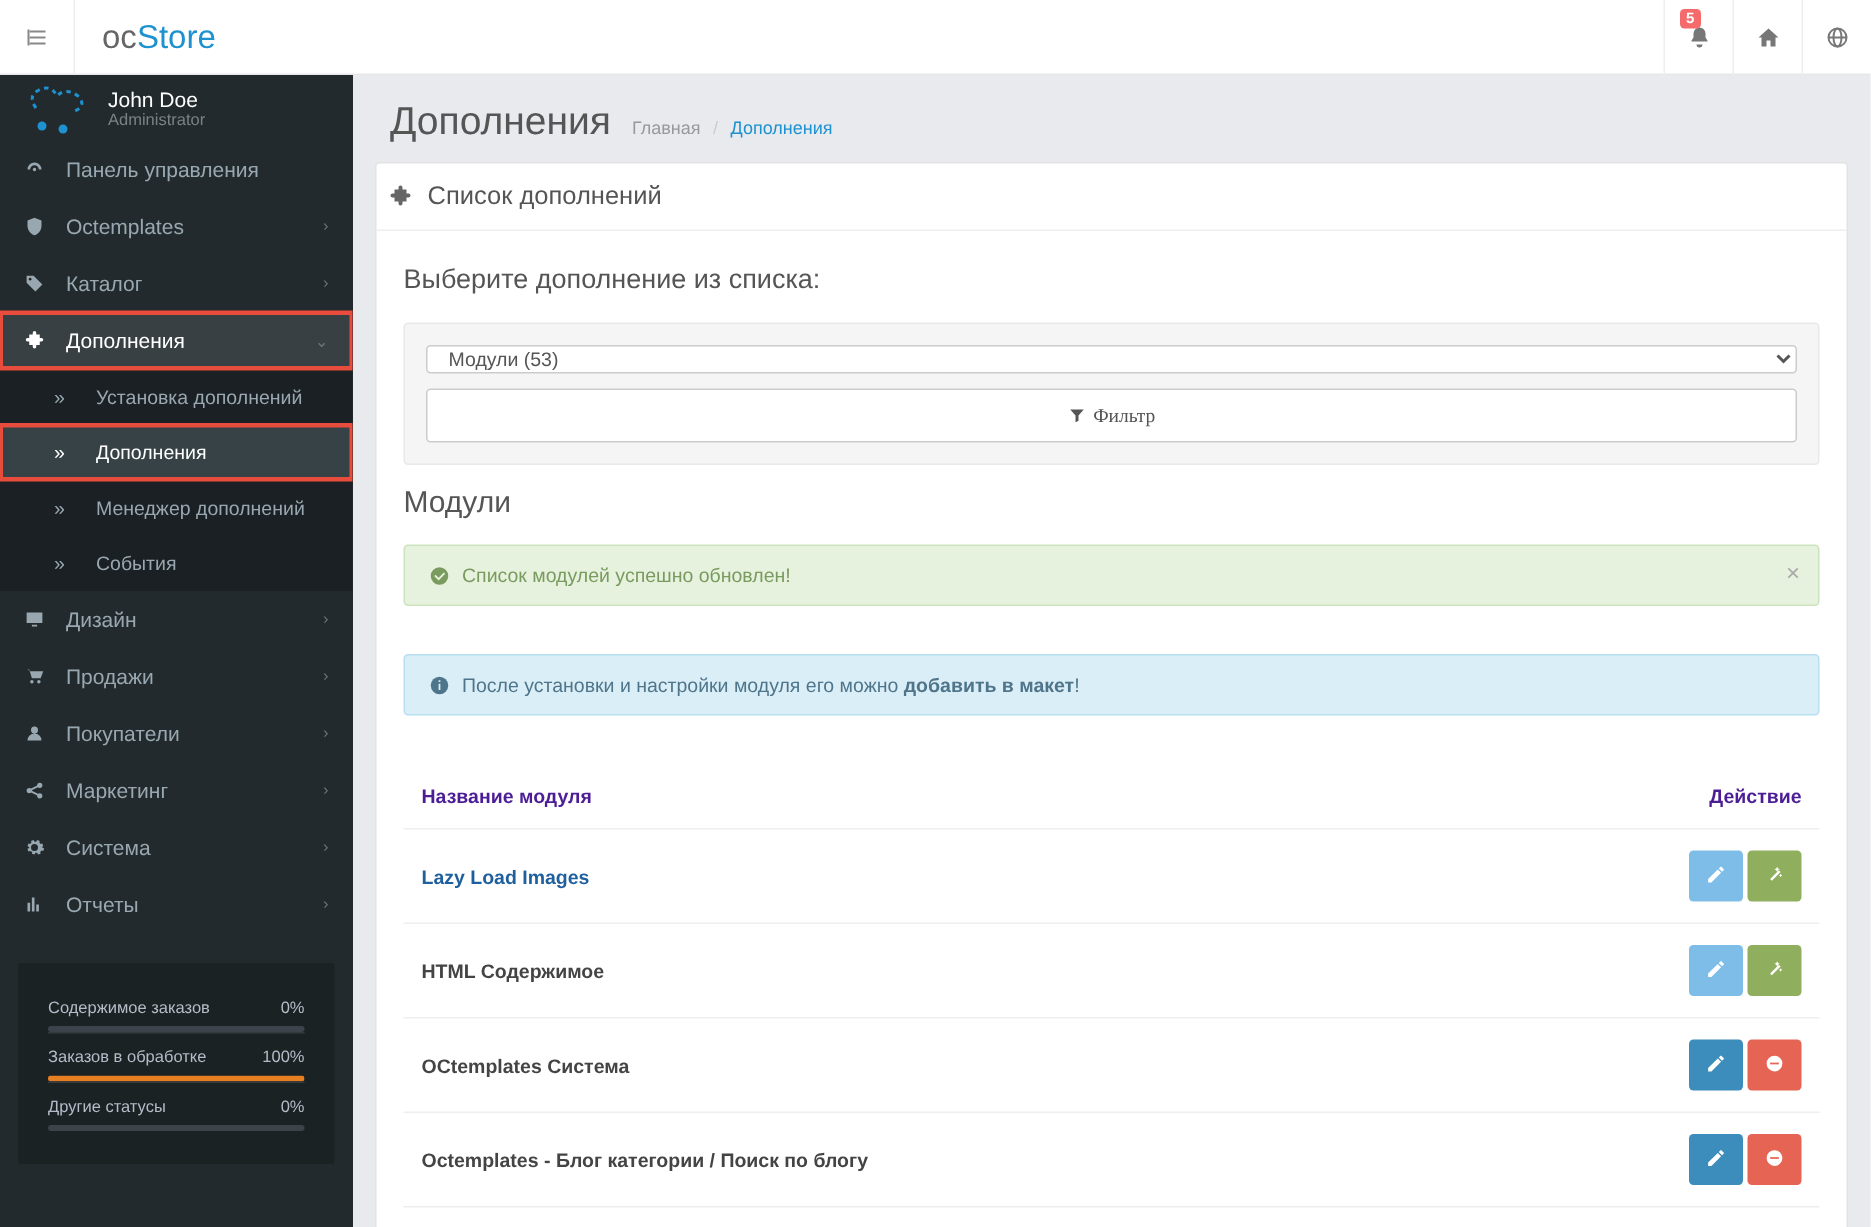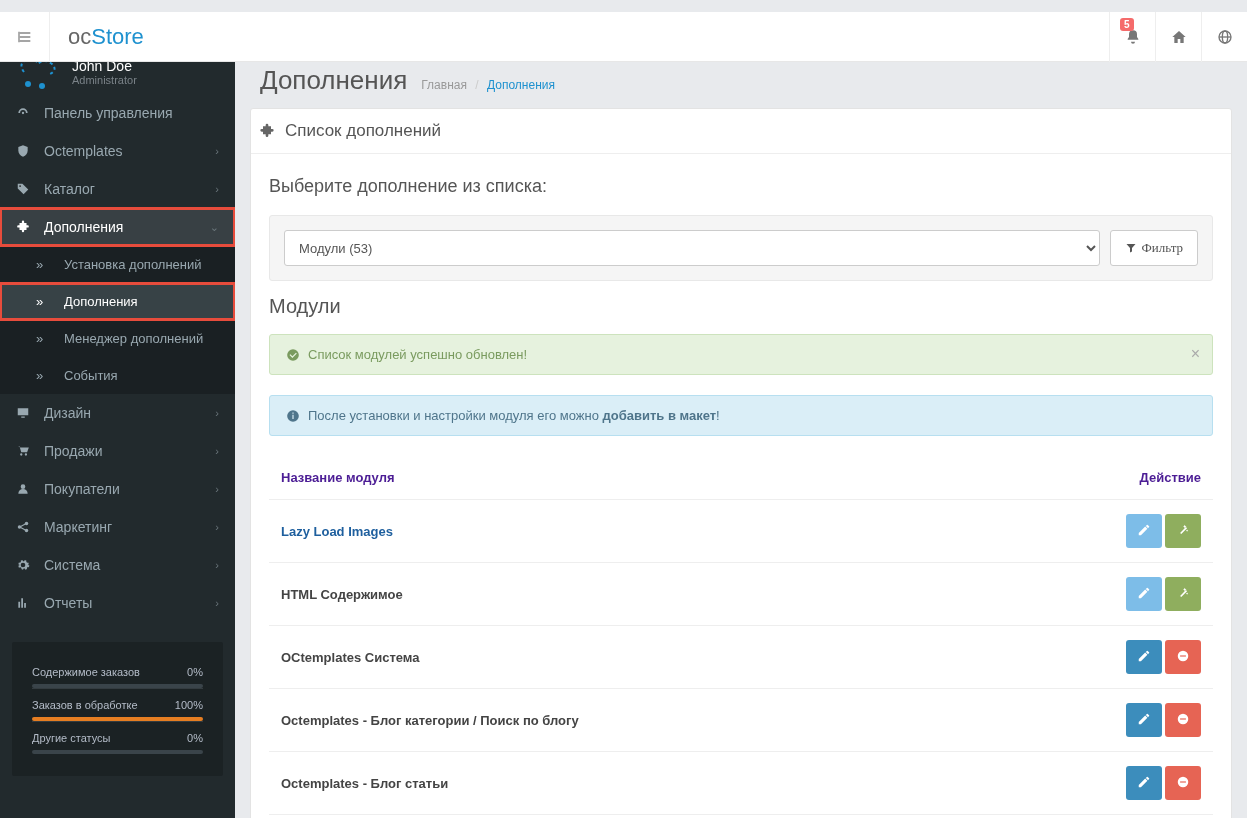--- a/index.html
+++ b/index.html
@@ -1,17 +1,17 @@
 <!DOCTYPE html>
 <html><head>
 <meta charset="utf-8">
 <style>
 * { box-sizing: border-box; margin: 0; padding: 0; }
 body { font-family: -apple-system, BlinkMacSystemFont, "Segoe UI", Helvetica, Arial, sans-serif; font-size: 13px; background: #e8eaed; color: #444; }
-.header { height: 50px; background: #fff; border-bottom: 1px solid #e7e7e7; display: flex; align-items: center; position: fixed; top: 12px; left: 0; right: 0; z-index: 100; }
+.header { height: 50px; background: #fff; border-bottom: 1px solid #e7e7e7; display: flex; align-items: center; position: fixed; top: 0; left: 0; right: 0; z-index: 100; }
 .header-toggle { width: 50px; height: 50px; display: flex; align-items: center; justify-content: center; border-right: 1px solid #eee; cursor: pointer; color: #888; }
 .header-logo { padding: 0 18px; font-size: 22px; font-weight: 300; color: #666; }
 .header-logo .store-word { color: #1e91cf; font-weight: 400; }
 .header-right { margin-left: auto; display: flex; align-items: stretch; height: 50px; }
 .header-btn { width: 46px; display: flex; align-items: center; justify-content: center; border-left: 1px solid #eee; color: #777; cursor: pointer; position: relative; }
 .header-btn.notif .badge { position: absolute; top: 6px; left: 10px; background: #f56b6b; color: #fff; font-size: 10px; padding: 1px 4px; border-radius: 3px; font-weight: bold; }
 .header-btn.logout { width: auto; padding: 0 16px; gap: 6px; }
 
 .sidebar { position: fixed; top: 50px; left: 0; width: 235px; bottom: 0; background: #222a2d; color: #b4bcc8; overflow-y: auto; }
 .sidebar-profile { padding: 4px 16px; display: flex; align-items: center; gap: 12px; }
@@ -40,27 +40,27 @@
 .breadcrumb { font-size: 12px; color: #999; }
 .breadcrumb a { color: #1e91cf; text-decoration: none; }
 .breadcrumb .sep { color: #ccc; margin: 0 5px; }
 
 .panel { background: #fff; border: 1px solid #e3e3e3; border-radius: 3px; margin: 0 15px 18px; }
 .panel-heading { padding: 12px 8px; border-bottom: 1px solid #eee; color: #555; font-size: 17px; display: flex; align-items: center; gap: 10px; }
 .panel-body { padding: 16px 18px; }
 .subheading { font-size: 18px; color: #555; margin: 6px 0 18px; font-weight: 400; }
 
 .well { background: #f5f5f5; border: 1px solid #e8e8e8; border-radius: 3px; padding: 14px; margin-bottom: 14px; }
-.select-row { display: flex; gap: 10px; }
+.select-row { display: flex; gap: 10px; flex-direction: column; }
 .form-select { flex: 1; height: 36px; border: 1px solid #ccc; border-radius: 3px; padding: 0 10px; font-size: 13px; background: #fff; color: #555; }
 .btn { display: inline-flex; align-items: center; justify-content: center; height: 36px; padding: 0 14px; border: 1px solid #ccc; background: #fff; border-radius: 3px; cursor: pointer; font-size: 13px; color: #555; gap: 5px; font-family: Liberation Serif, serif; }
 
 .section-title { font-size: 20px; color: #555; margin: 12px 0 16px; font-weight: 400; }
 
-.alert { padding: 12px 16px; border-radius: 3px; border: 1px solid transparent; margin-bottom: 20px; font-size: 13px; display: flex; align-items: center; gap: 8px; position: relative; }
+.alert { padding: 12px 16px; border-radius: 3px; border: 1px solid transparent; margin-bottom: 32px; font-size: 13px; display: flex; align-items: center; gap: 8px; position: relative; }
 .alert-success { background: #e6f2de; border-color: #cde3bd; color: #7a9b5f; }
 .alert-info { background: #daeef7; border-color: #b7dff0; color: #4f758b; }
 .alert .close { position: absolute; right: 12px; top: 10px; color: #aaa; cursor: pointer; font-size: 16px; }
 
 .table { width: 100%; border-collapse: collapse; }
 .table th, .table td { padding: 14px 12px; border-bottom: 1px solid #eee; text-align: left; font-size: 13px; }
 .table th { color: #4c1d95; font-weight: 600; }
 .table th.ta-right, .table td.ta-right { text-align: right; }
 .module-link { color: #1e5f9e; font-weight: 600; text-decoration: none; }
 .module-name { color: #444; font-weight: 600; }

